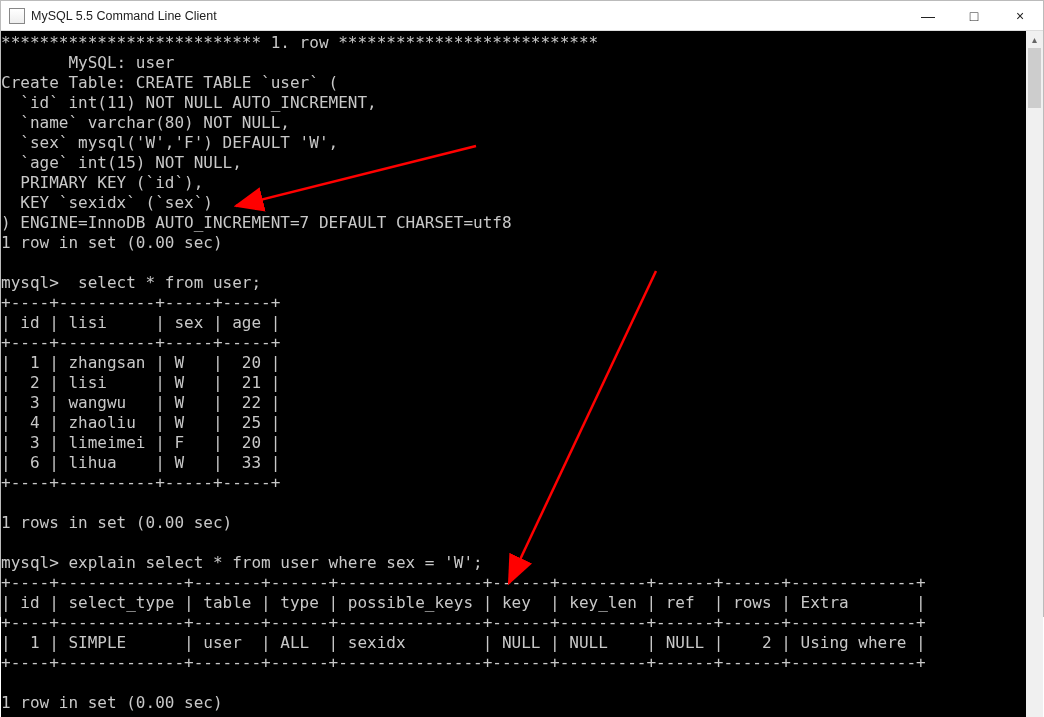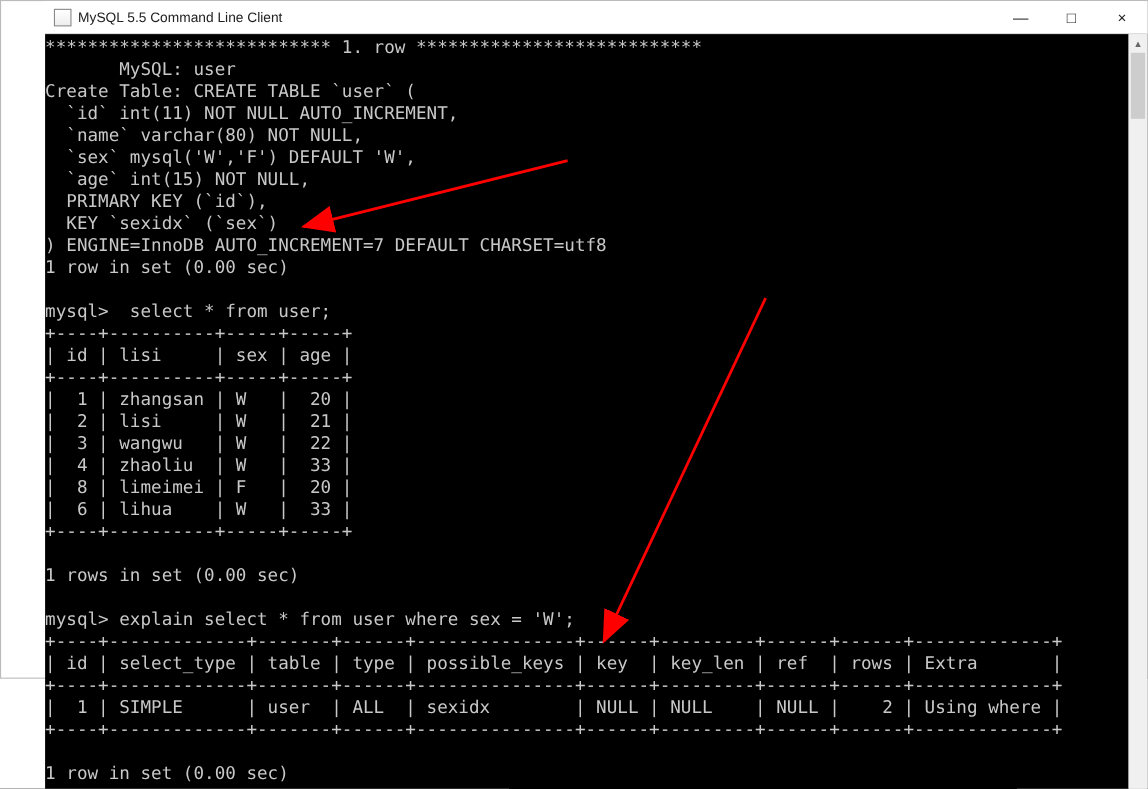--- a/index.html
+++ b/index.html
@@ -1,17 +1,17 @@
 <!DOCTYPE html>
 <html><head>
 <meta charset="utf-8">
 <style>
   * { margin: 0; padding: 0; box-sizing: border-box; }
   html, body { width: 1044px; height: 717px; font-family: "Segoe UI", Arial, sans-serif; overflow: hidden; }
-  .window { width: 1044px; height: 617px; border: 1px solid #bbb; background: #fff; display: flex; flex-direction: column; padding-left: 40px; }
+  .window { width: 1044px; height: 617px; border: 1px solid #bbb; background: #fff; display: flex; flex-direction: column; }
   .titlebar { height: 30px; display: flex; align-items: center; background: #fff; border-bottom: 1px solid #ddd; }
   .titlebar .icon { width: 16px; height: 16px; margin: 0 6px 0 8px; border: 1px solid #888; background: linear-gradient(#fff,#eee); }
   .titlebar .title { font-size: 12.5px; color: #222; flex: 0 0 auto; }
   .titlebar .spacer { flex: 1 1 auto; }
   .ctrl { width: 46px; height: 30px; display: flex; align-items: center; justify-content: center; font-size: 14px; color: #222; }
   .client { flex: 1 1 auto; display: flex; position: relative; background: #000; }
   .console { flex: 1 1 auto; color: #c8c8c8; font-family: "NSimSun","SimSun","Consolas",monospace; font-size: 16px; line-height: 20px; white-space: pre; padding: 2px 0 0 0; letter-spacing: 0; position: relative; }
   .scrollbar { width: 17px; background: #f0f0f0; display: flex; flex-direction: column; }
   .sb-btn { height: 17px; background: #f0f0f0; display:flex; align-items:center; justify-content:center; color:#666; font-size:10px; }
   .sb-track { flex:1; background:#f0f0f0; position:relative; }
@@ -43,22 +43,22 @@
 <span>) ENGINE=InnoDB AUTO_INCREMENT=7 DEFAULT CHARSET=utf8</span>
 <span>1 row in set (0.00 sec)</span>
 <span></span>
 <span>mysql&gt;  select * from user;</span>
 <span>+----+----------+-----+-----+</span>
 <span>| id | lisi     | sex | age |</span>
 <span>+----+----------+-----+-----+</span>
 <span>|  1 | zhangsan | W   |  20 |</span>
 <span>|  2 | lisi     | W   |  21 |</span>
 <span>|  3 | wangwu   | W   |  22 |</span>
-<span>|  4 | zhaoliu  | W   |  33 |</span>
-<span>|  8 | limeimei | F   |  20 |</span>
+<span>|  4 | zhaoliu  | W   |  25 |</span>
+<span>|  3 | limeimei | F   |  20 |</span>
 <span>|  6 | lihua    | W   |  33 |</span>
 <span>+----+----------+-----+-----+</span>
 <span></span>
 <span>1 rows in set (0.00 sec)</span>
 <span></span>
 <span>mysql&gt; explain select * from user where sex = 'W';</span>
 <span>+----+-------------+-------+------+---------------+------+---------+------+------+-------------+</span>
 <span>| id | select_type | table | type | possible_keys | key  | key_len | ref  | rows | Extra       |</span>
 <span>+----+-------------+-------+------+---------------+------+---------+------+------+-------------+</span>
 <span>|  1 | SIMPLE      | user  | ALL  | sexidx        | NULL | NULL    | NULL |    2 | Using where |</span>

